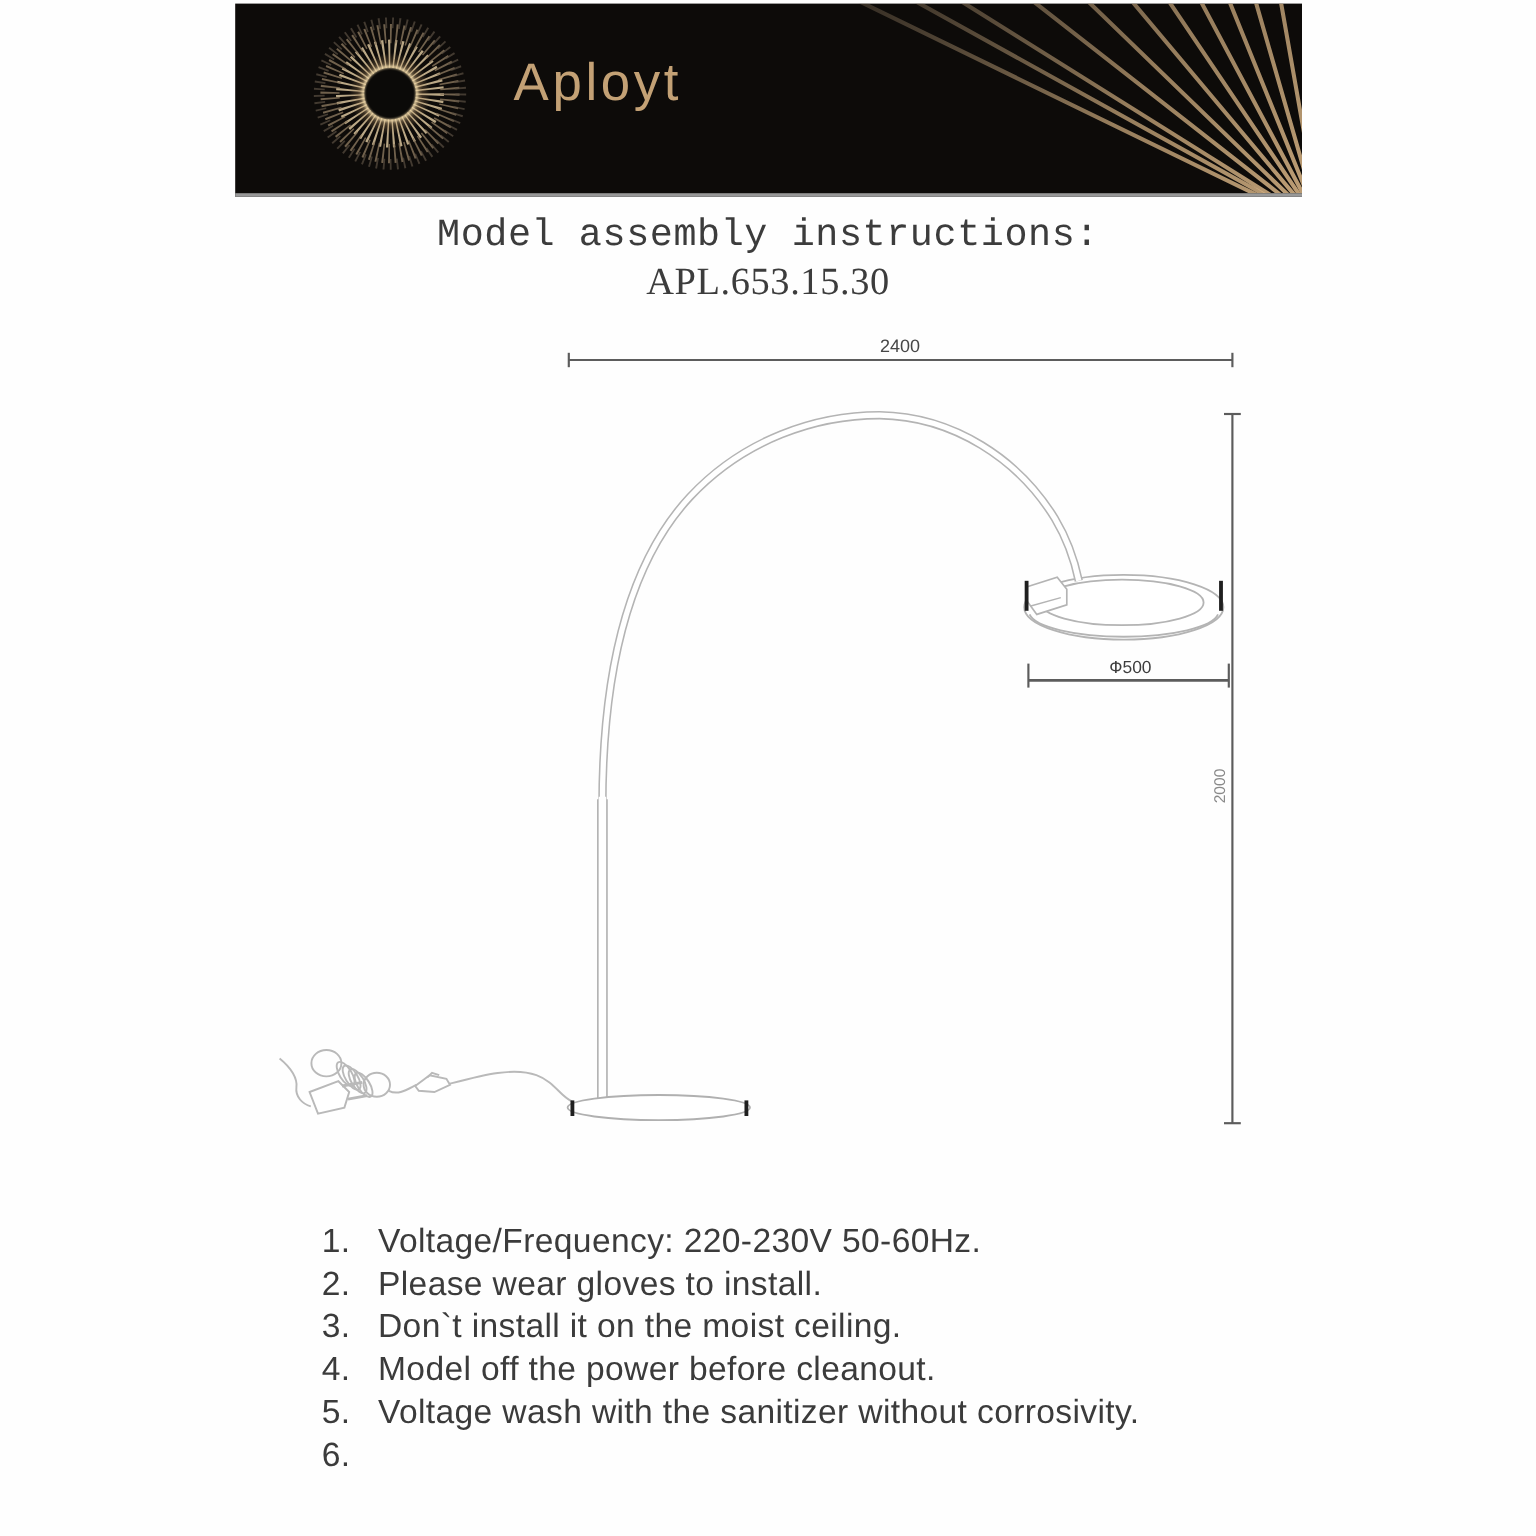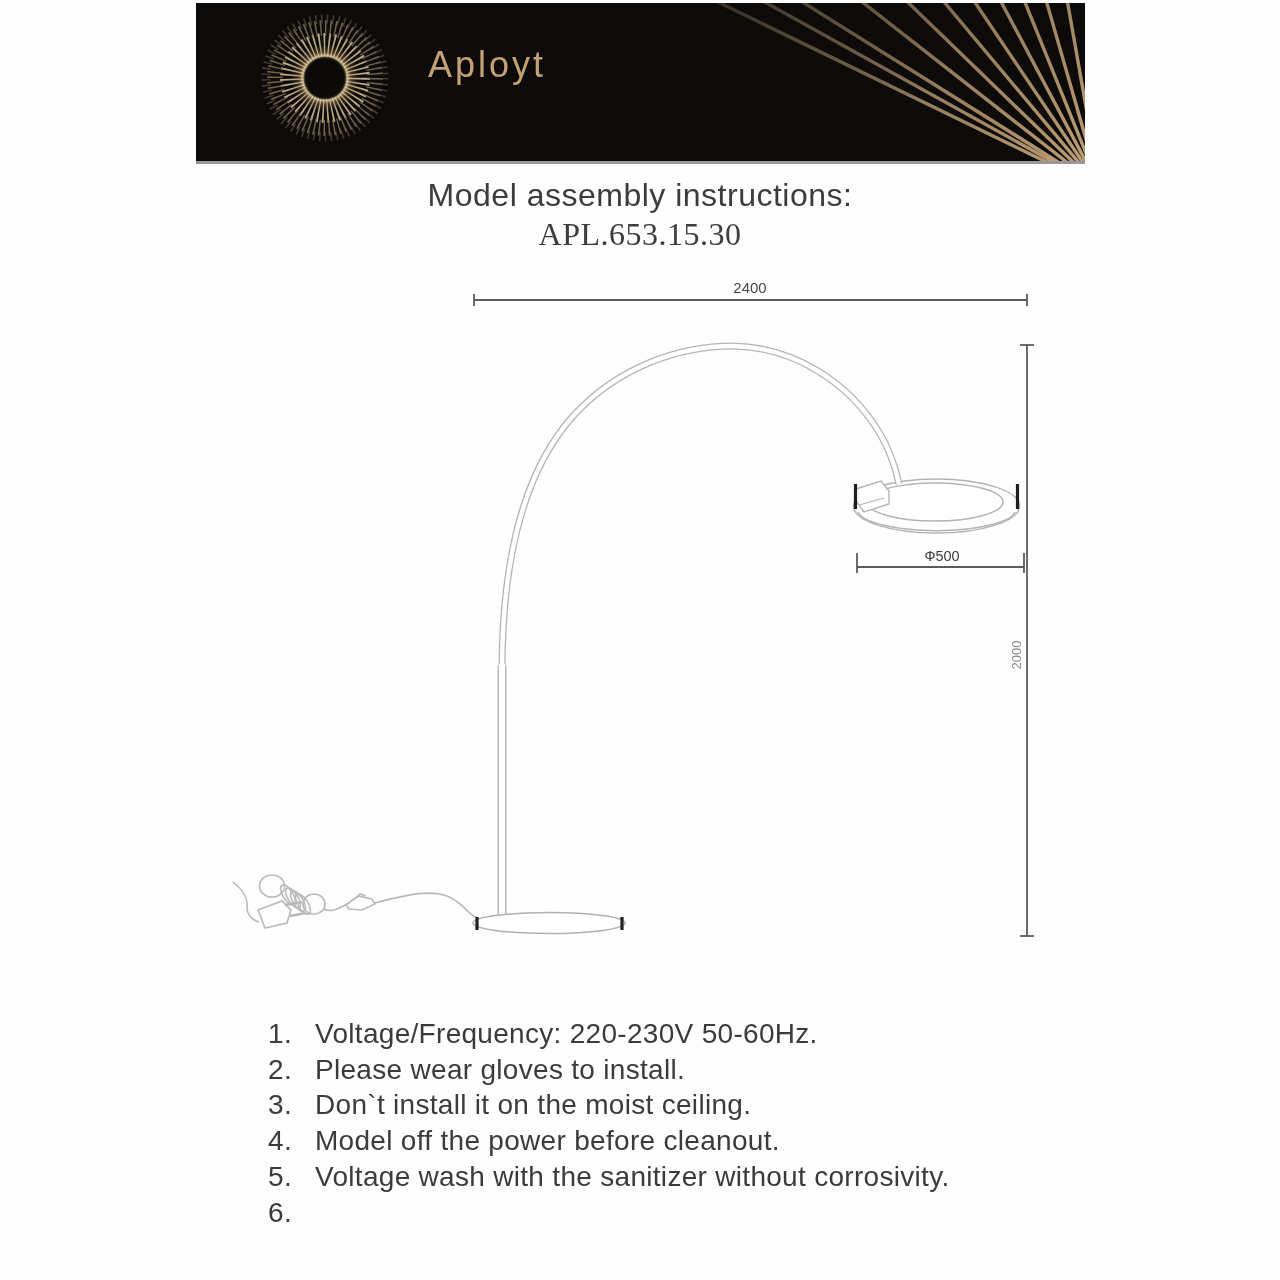--- a/index.html
+++ b/index.html
@@ -3,26 +3,26 @@
 <meta charset="utf-8">
 <style>
   html,body{margin:0;padding:0;}
   body{width:1280px;height:1280px;background:#ffffff;font-family:"Liberation Sans",sans-serif;position:relative;overflow:hidden;}
   .page{position:absolute;inset:0;background:#fefefe;}
 
   
   .banner{position:absolute;left:196px;top:3px;width:889px;height:158px;background:#0d0b09;
           border-bottom:3px solid #989898;overflow:hidden;}
   .banner svg{position:absolute;left:0;top:0;}
-  .brand{position:absolute;left:232px;top:44px;font-size:36px;font-weight:400;letter-spacing:3px;
+  .brand{position:absolute;left:232px;top:44px;font-size:44px;font-weight:400;letter-spacing:3px;
          color:#c3a175;line-height:1;}
 
   
   .title-block{position:absolute;left:0;top:176px;width:100%;text-align:center;color:#3c3c3c;}
-  .title-block .t1{font-size:32px;line-height:39px;letter-spacing:0.5px;}
+  .title-block .t1{font-size:32px;line-height:39px;letter-spacing:0.5px;font-family:Liberation Mono, monospace;}
   .title-block .t2{font-size:32px;line-height:39px;letter-spacing:0.5px;font-family:Liberation Serif, serif;}
 
   
   .diagram{position:absolute;left:0;top:0;width:1280px;height:1000px;}
   svg text{font-family:"Liberation Sans",sans-serif;}
 
   
   .list{position:absolute;left:252px;top:1016px;width:860px;color:#3b3b3b;}
   .row{display:flex;line-height:35.7px;font-size:28px;letter-spacing:0.3px;}
   .row .num{width:40px;text-align:right;flex:0 0 auto;}

